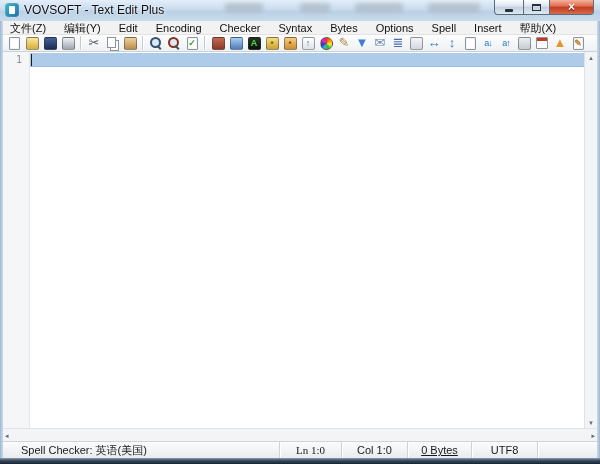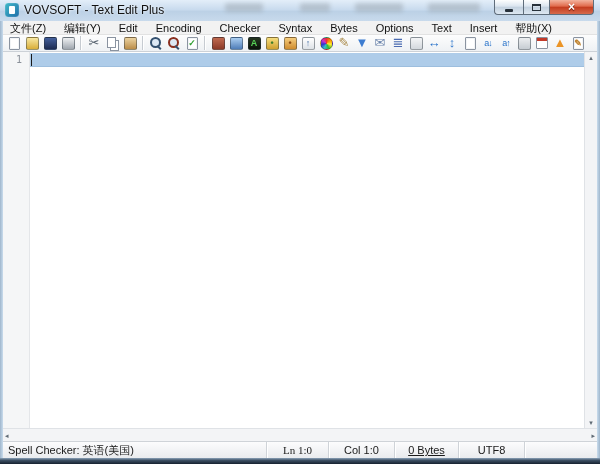--- a/index.html
+++ b/index.html
@@ -95,21 +95,21 @@
 
   <div class="menubar" id="menubar">
       <span class="menu-item">文件(Z)</span>
       <span class="menu-item">编辑(Y)</span>
       <span class="menu-item">Edit</span>
       <span class="menu-item">Encoding</span>
       <span class="menu-item">Checker</span>
       <span class="menu-item">Syntax</span>
       <span class="menu-item">Bytes</span>
       <span class="menu-item">Options</span>
-      <span class="menu-item">Text</span>
+      <span class="menu-item">Spell</span>
       <span class="menu-item">Insert</span>
       <span class="menu-item">帮助(X)</span>
     </div>
 
   <div class="toolbar" id="toolbar">
       <span class="tb-btn">
         <span class="ico i-page"></span>
       </span>
       <span class="tb-btn">
         <span class="ico i-rect" style="background: linear-gradient(rgb(247, 231, 160), rgb(217, 174, 57));"></span>
@@ -220,21 +220,21 @@
       <span class="scroll-arrow">▾</span>
     </div>
   </div>
 
   <div class="hscroll">
     <span class="scroll-arrow">◂</span>
     <span class="scroll-arrow">▸</span>
   </div>
 
   <div class="statusbar" id="statusbar">
-      <div class="sb-panel sb-left" style="width: 264px;">Spell Checker: 英语(美国)</div>
+      <div class="sb-panel sb-left" style="width: 264px; margin-left: 13px;">Spell Checker: 英语(美国)</div>
       <div class="sb-panel" style="width: 62px; font-family: Liberation Serif, serif;">Ln 1:0</div>
       <div class="sb-panel" style="width: 66px;">Col 1:0</div>
       <div class="sb-panel" style="width: 64px; text-decoration: underline;">0 Bytes</div>
       <div class="sb-panel" style="width: 66px;">UTF8</div>
       <div class="sb-panel sb-fill"></div>
     </div>
 
   <div class="frame-left"></div>
   <div class="frame-right"></div>
   <div class="frame-bottom"></div>

